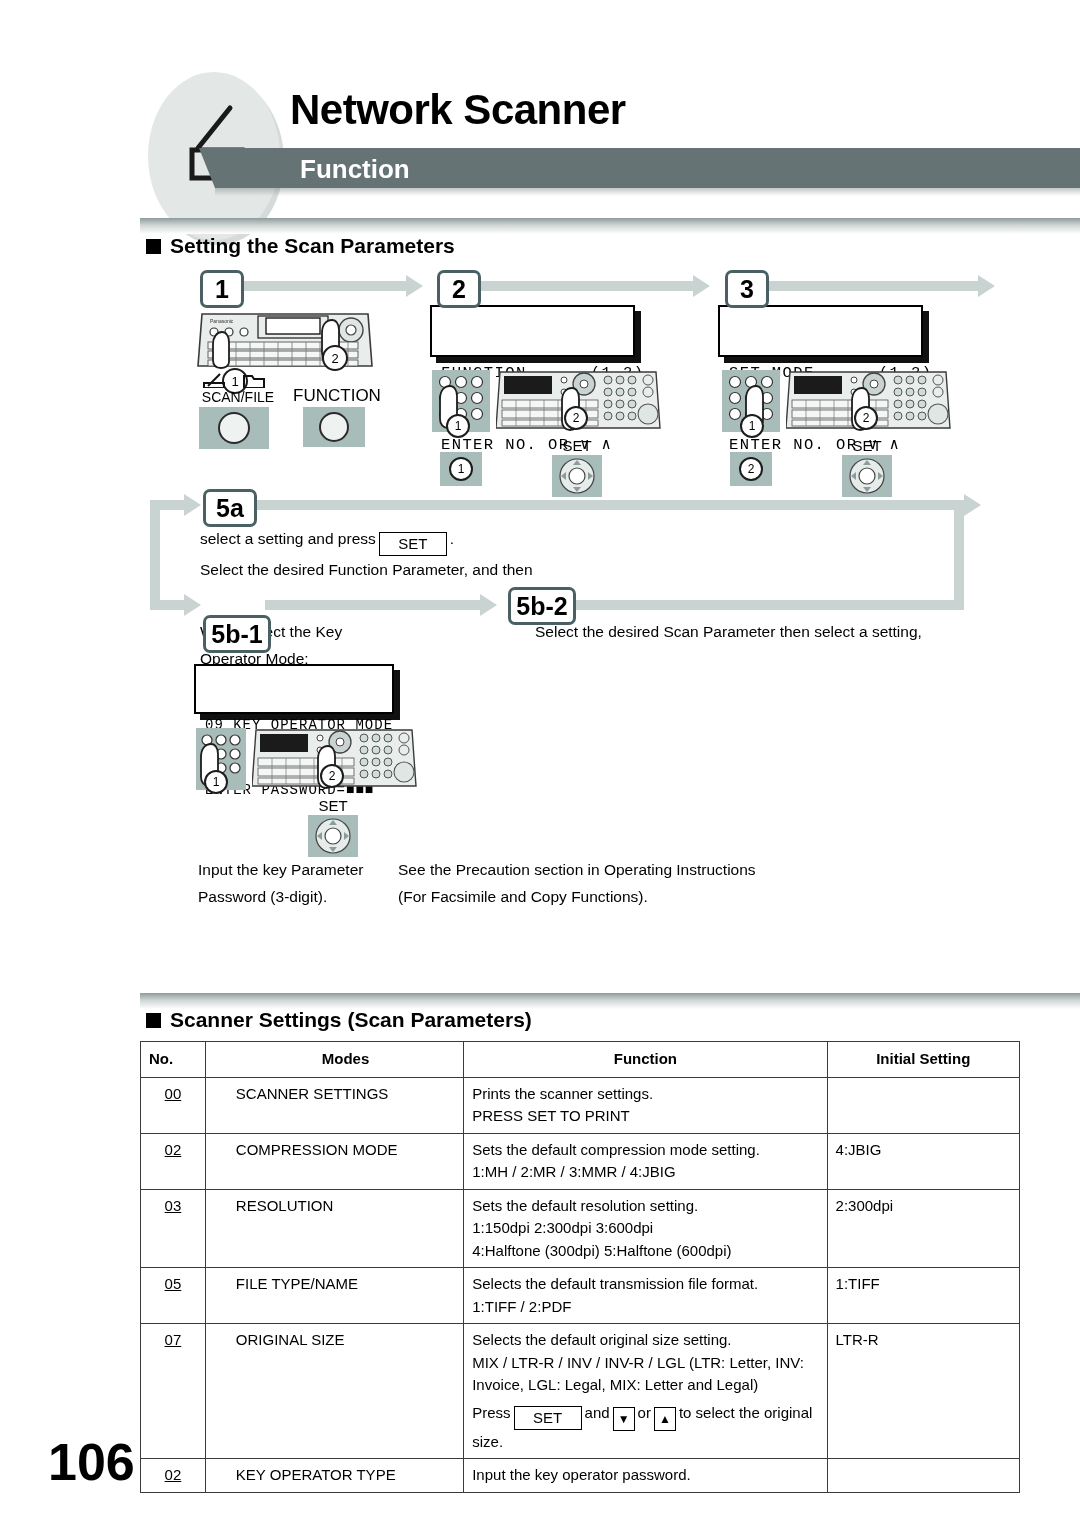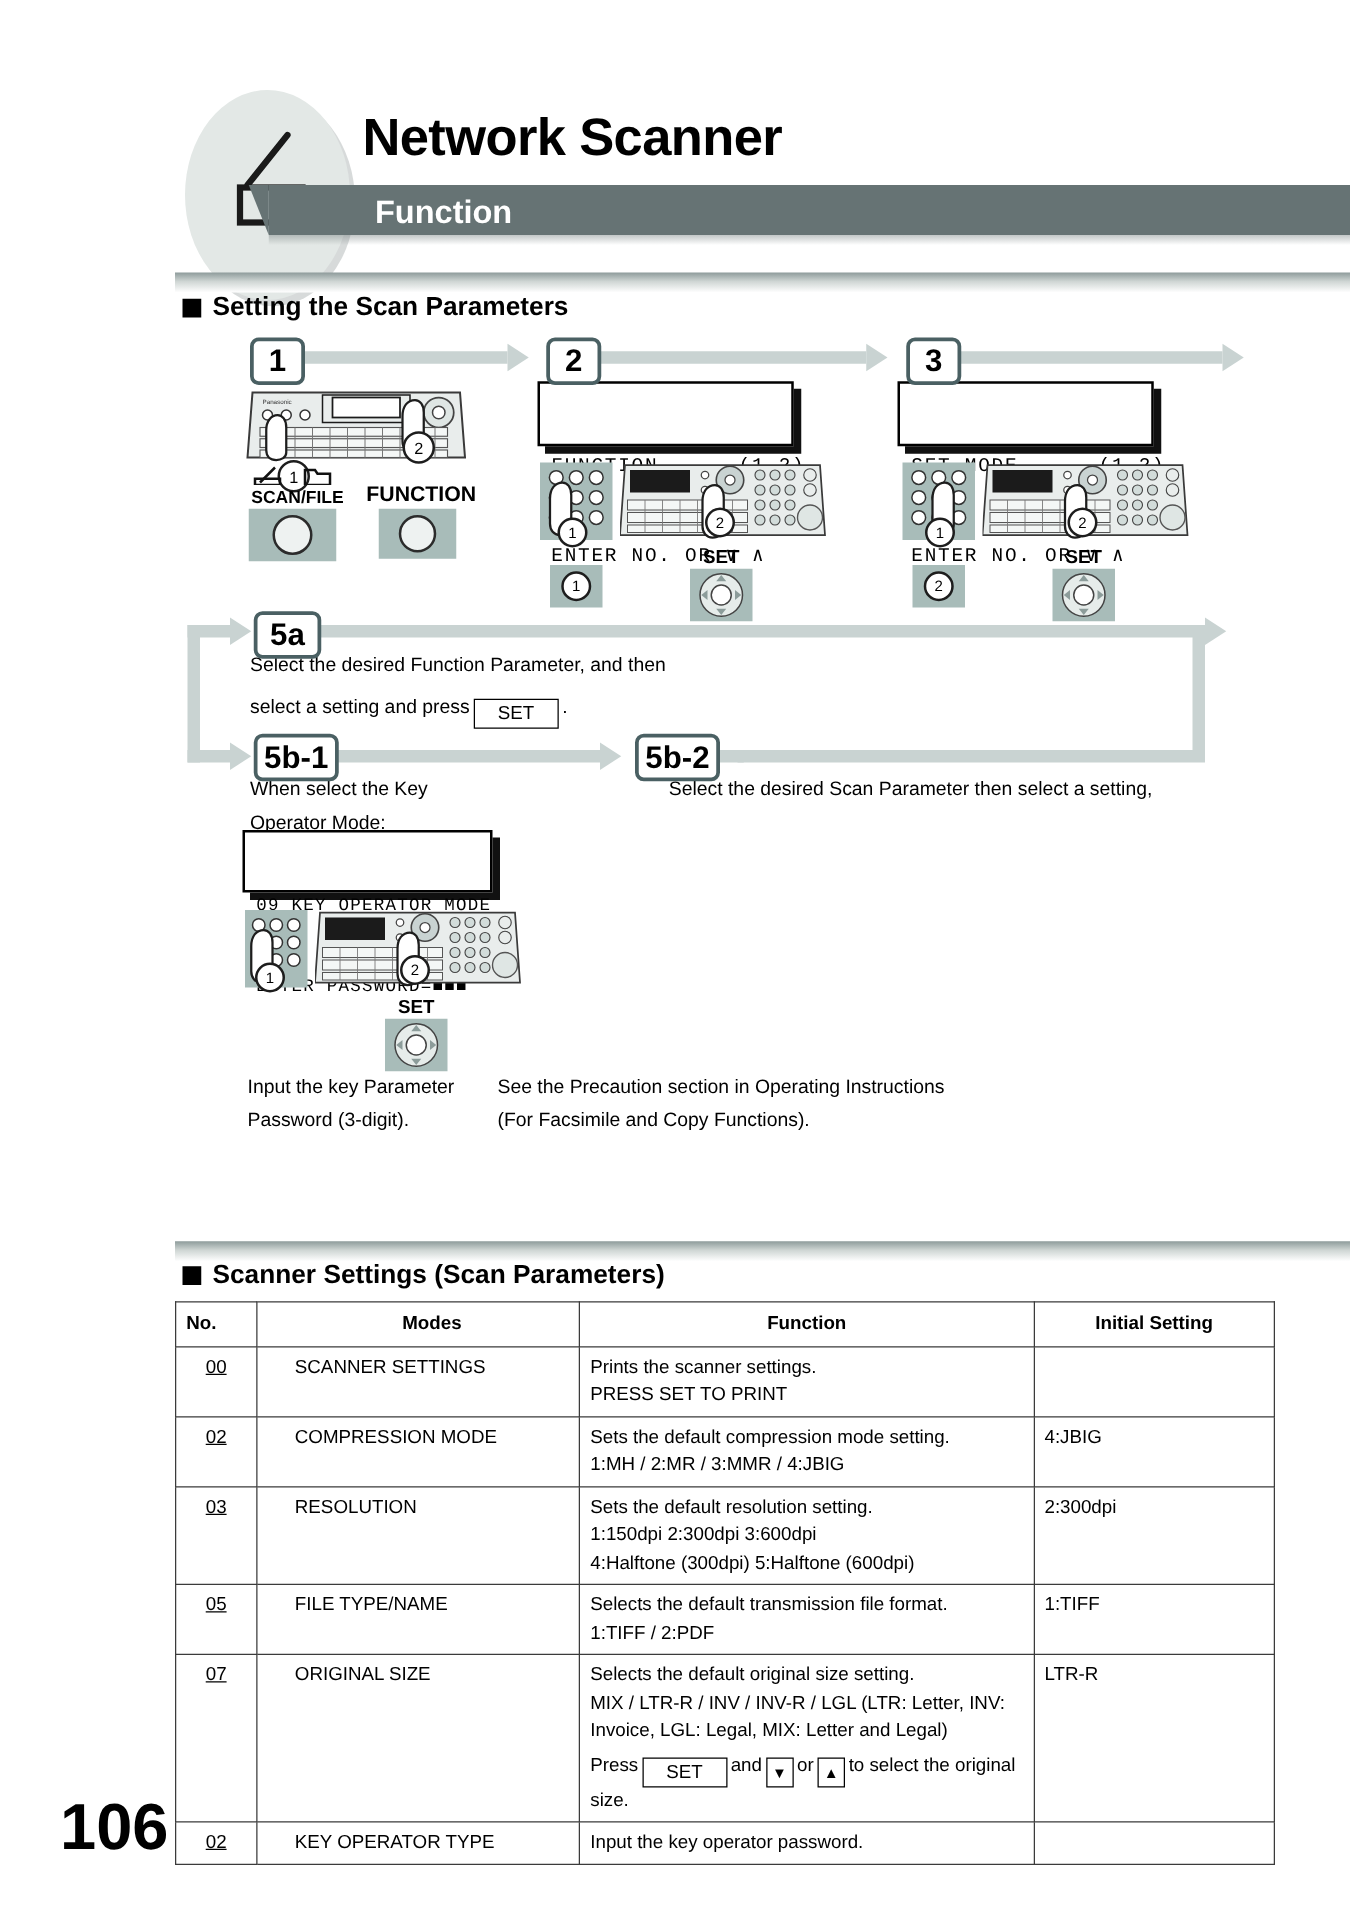--- a/index.html
+++ b/index.html
@@ -108,21 +108,21 @@
     background: #a8bcb9;
     display: flex; align-items: center; justify-content: center;
   }
   .circ-btn {
     border-radius: 50%;
     border: 2.5px solid #2b2b2b;
     background: #eef2f1;
   }
   .caption {
     position: absolute;
-    font-size: 17px; font-weight: bold; text-align: center;
+    font-size: 17px; font-weight: normal; text-align: center;
     white-space: nowrap;
   }
   .body-text { position: absolute; font-size: 15.5px; line-height: 1.75; }
   .inline-set {
     display: inline-flex; align-items: center; justify-content: center;
     border: 1.5px solid #000; background:#fff;
     min-width: 52px; height: 22px; font-size: 15px;
     padding: 0 7px; vertical-align: -5px; margin: 0 3px;
     font-family: "Liberation Sans", sans-serif;
   }
@@ -411,27 +411,27 @@
 
 <div class="step-box" style="left:203px; top:489px; width:48px; height:32px;">
   <span>5a</span>
 </div>
 <div class="arrow-line" style="left:251px; top:500px; width:713px;"></div>
 <div class="arrow-head" style="left:964px; top:494px;"></div>
 <div class="arrow-vline" style="left:954px; top:500px; height:100px;"></div>
 <div class="arrow-line" style="left:590px; top:600px; width:374px;"></div>
 
 <div class="body-text" style="left:200px; top:519px; width:640px;">
-  <div>Select the desired Function Parameter, and then</div>
   <div style="margin-top:6px;">
     <span>select a setting and press</span><span class="inline-set">SET</span><span>.</span>
   </div>
-</div>
-
-<div class="step-box" style="left:203px; top:587px; width:62px; height:32px;">
+  <div>Select the desired Function Parameter, and then</div>
+</div>
+
+<div class="step-box" style="left:203px; top:615px; width:62px; height:32px;">
   <span>5b-1</span>
 </div>
 <div class="arrow-line" style="left:265px; top:600px; width:215px;"></div>
 <div class="arrow-head" style="left:480px; top:594px;"></div>
 
 <div class="body-text" style="left:200px; top:618px; width:300px;">
   <div>When select the Key</div>
   <div>Operator Mode:</div>
 </div>
 

